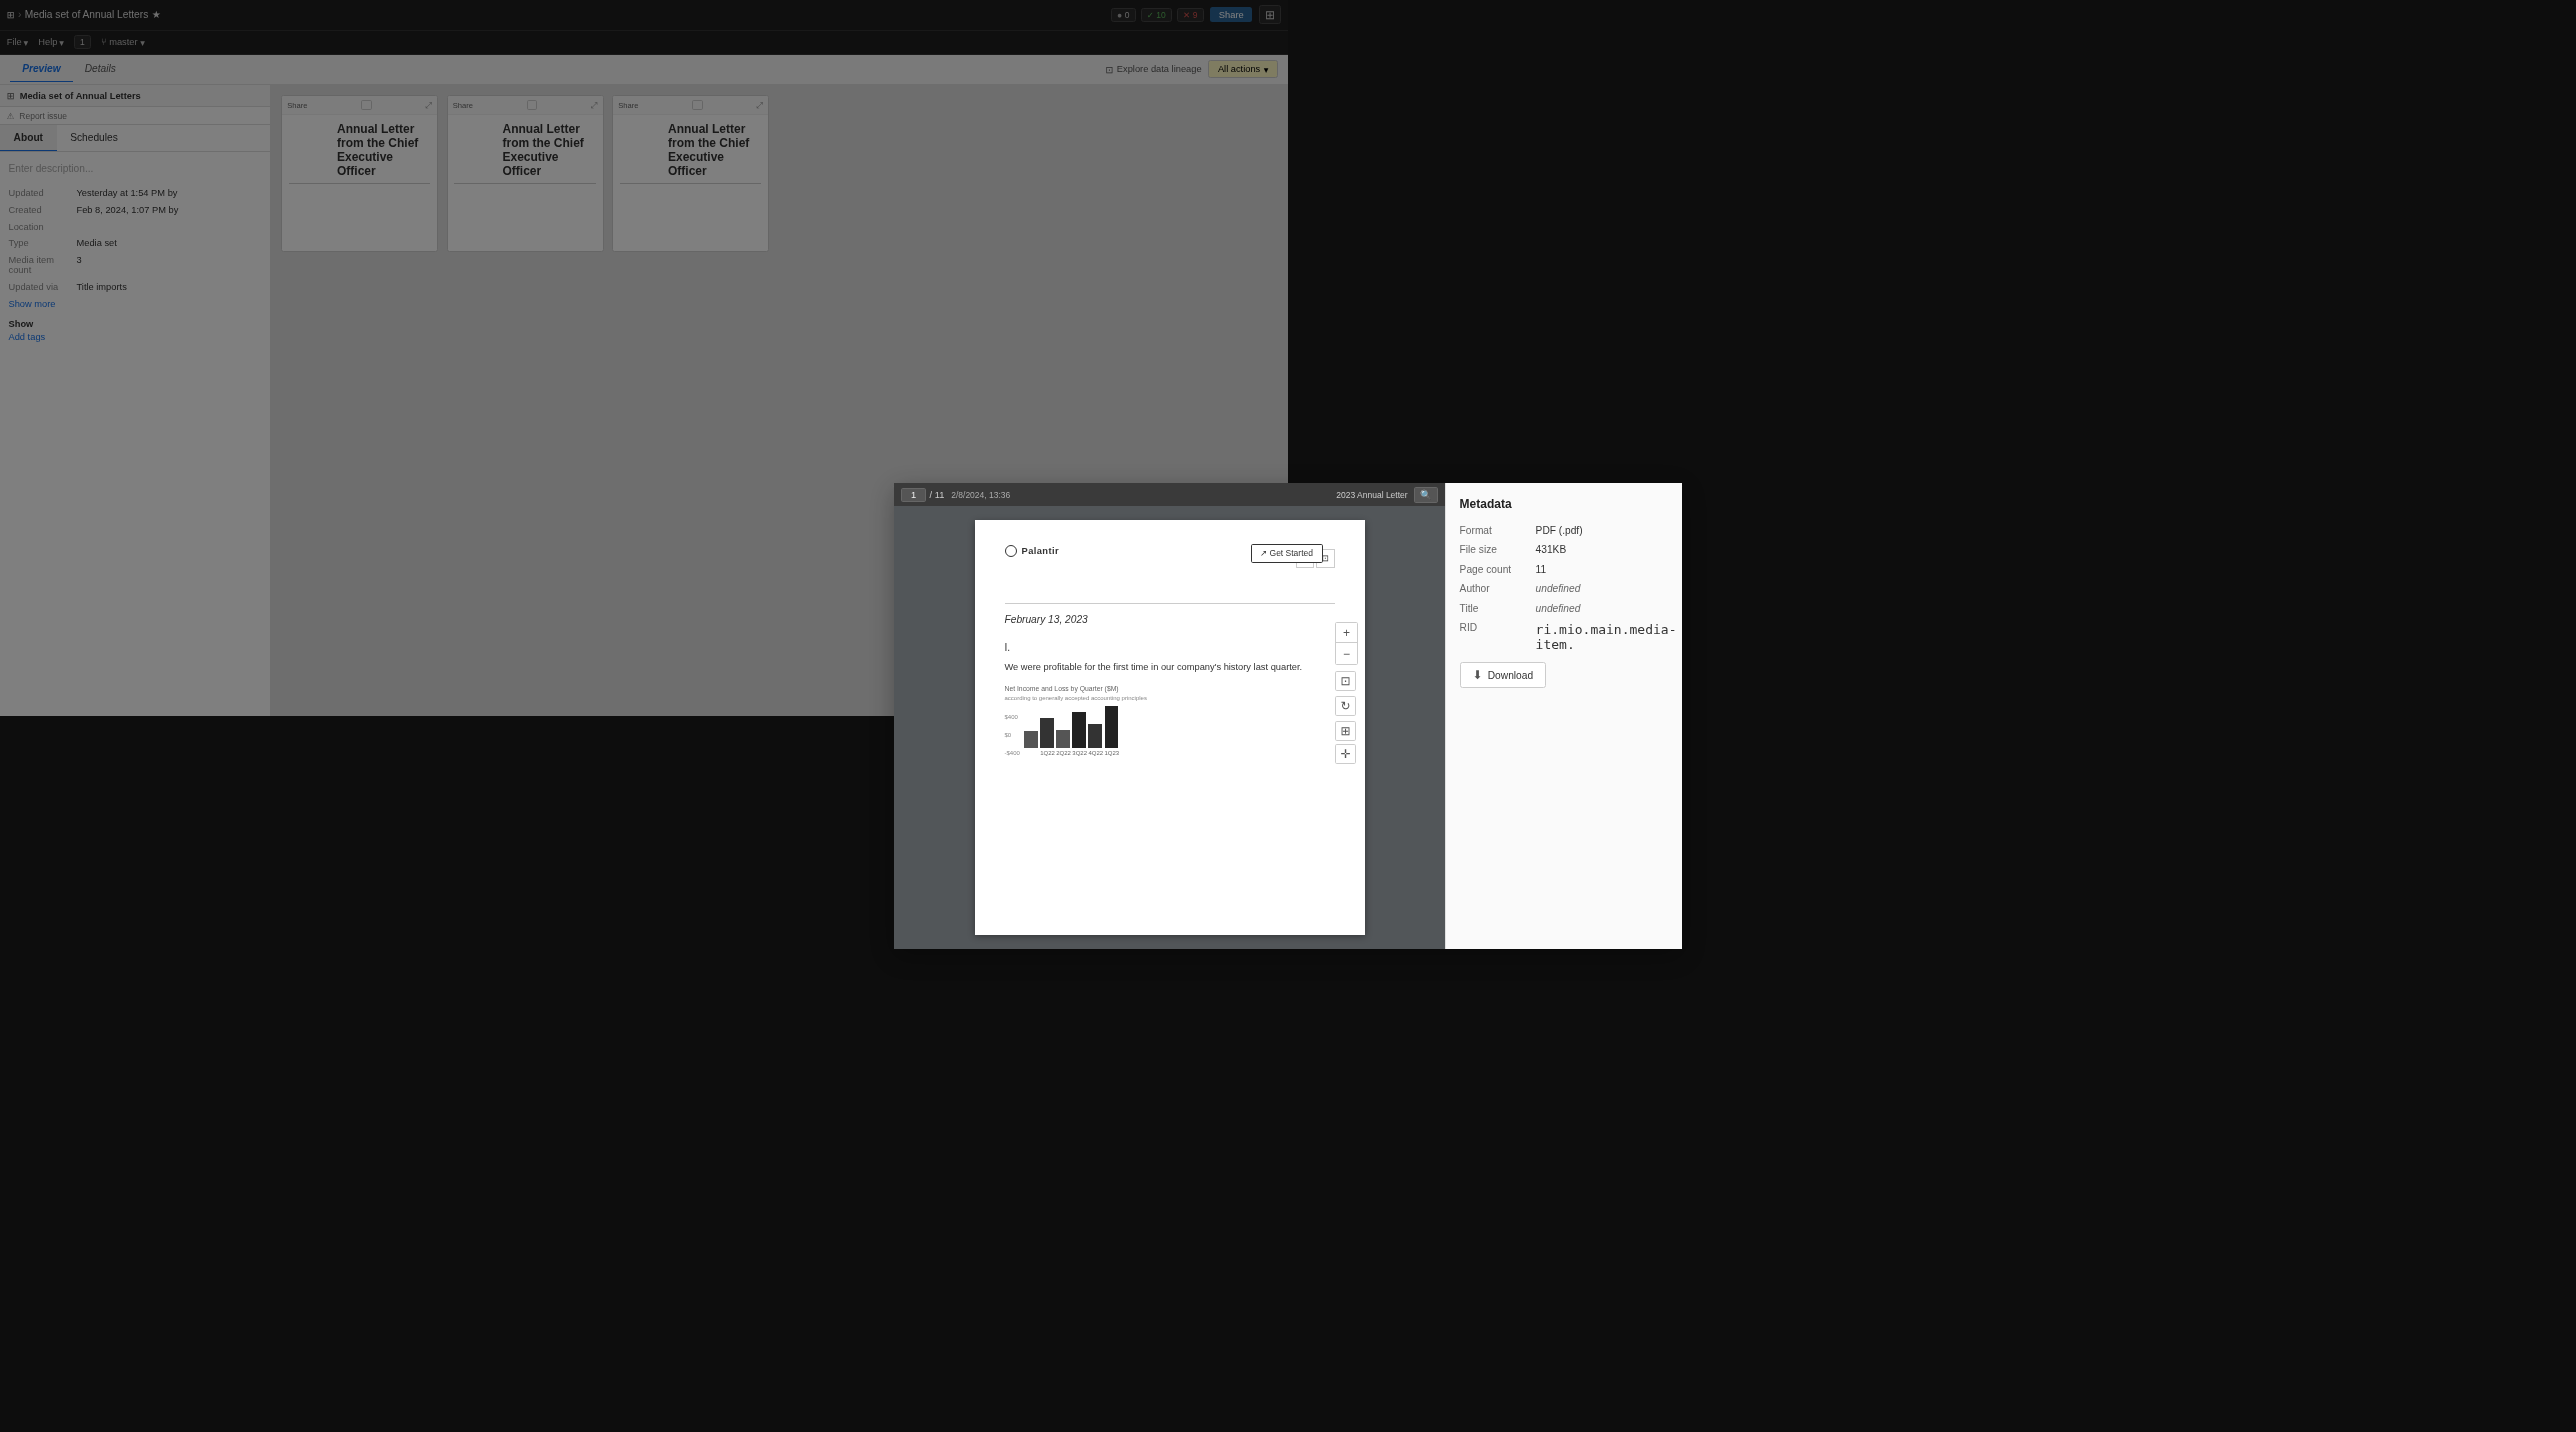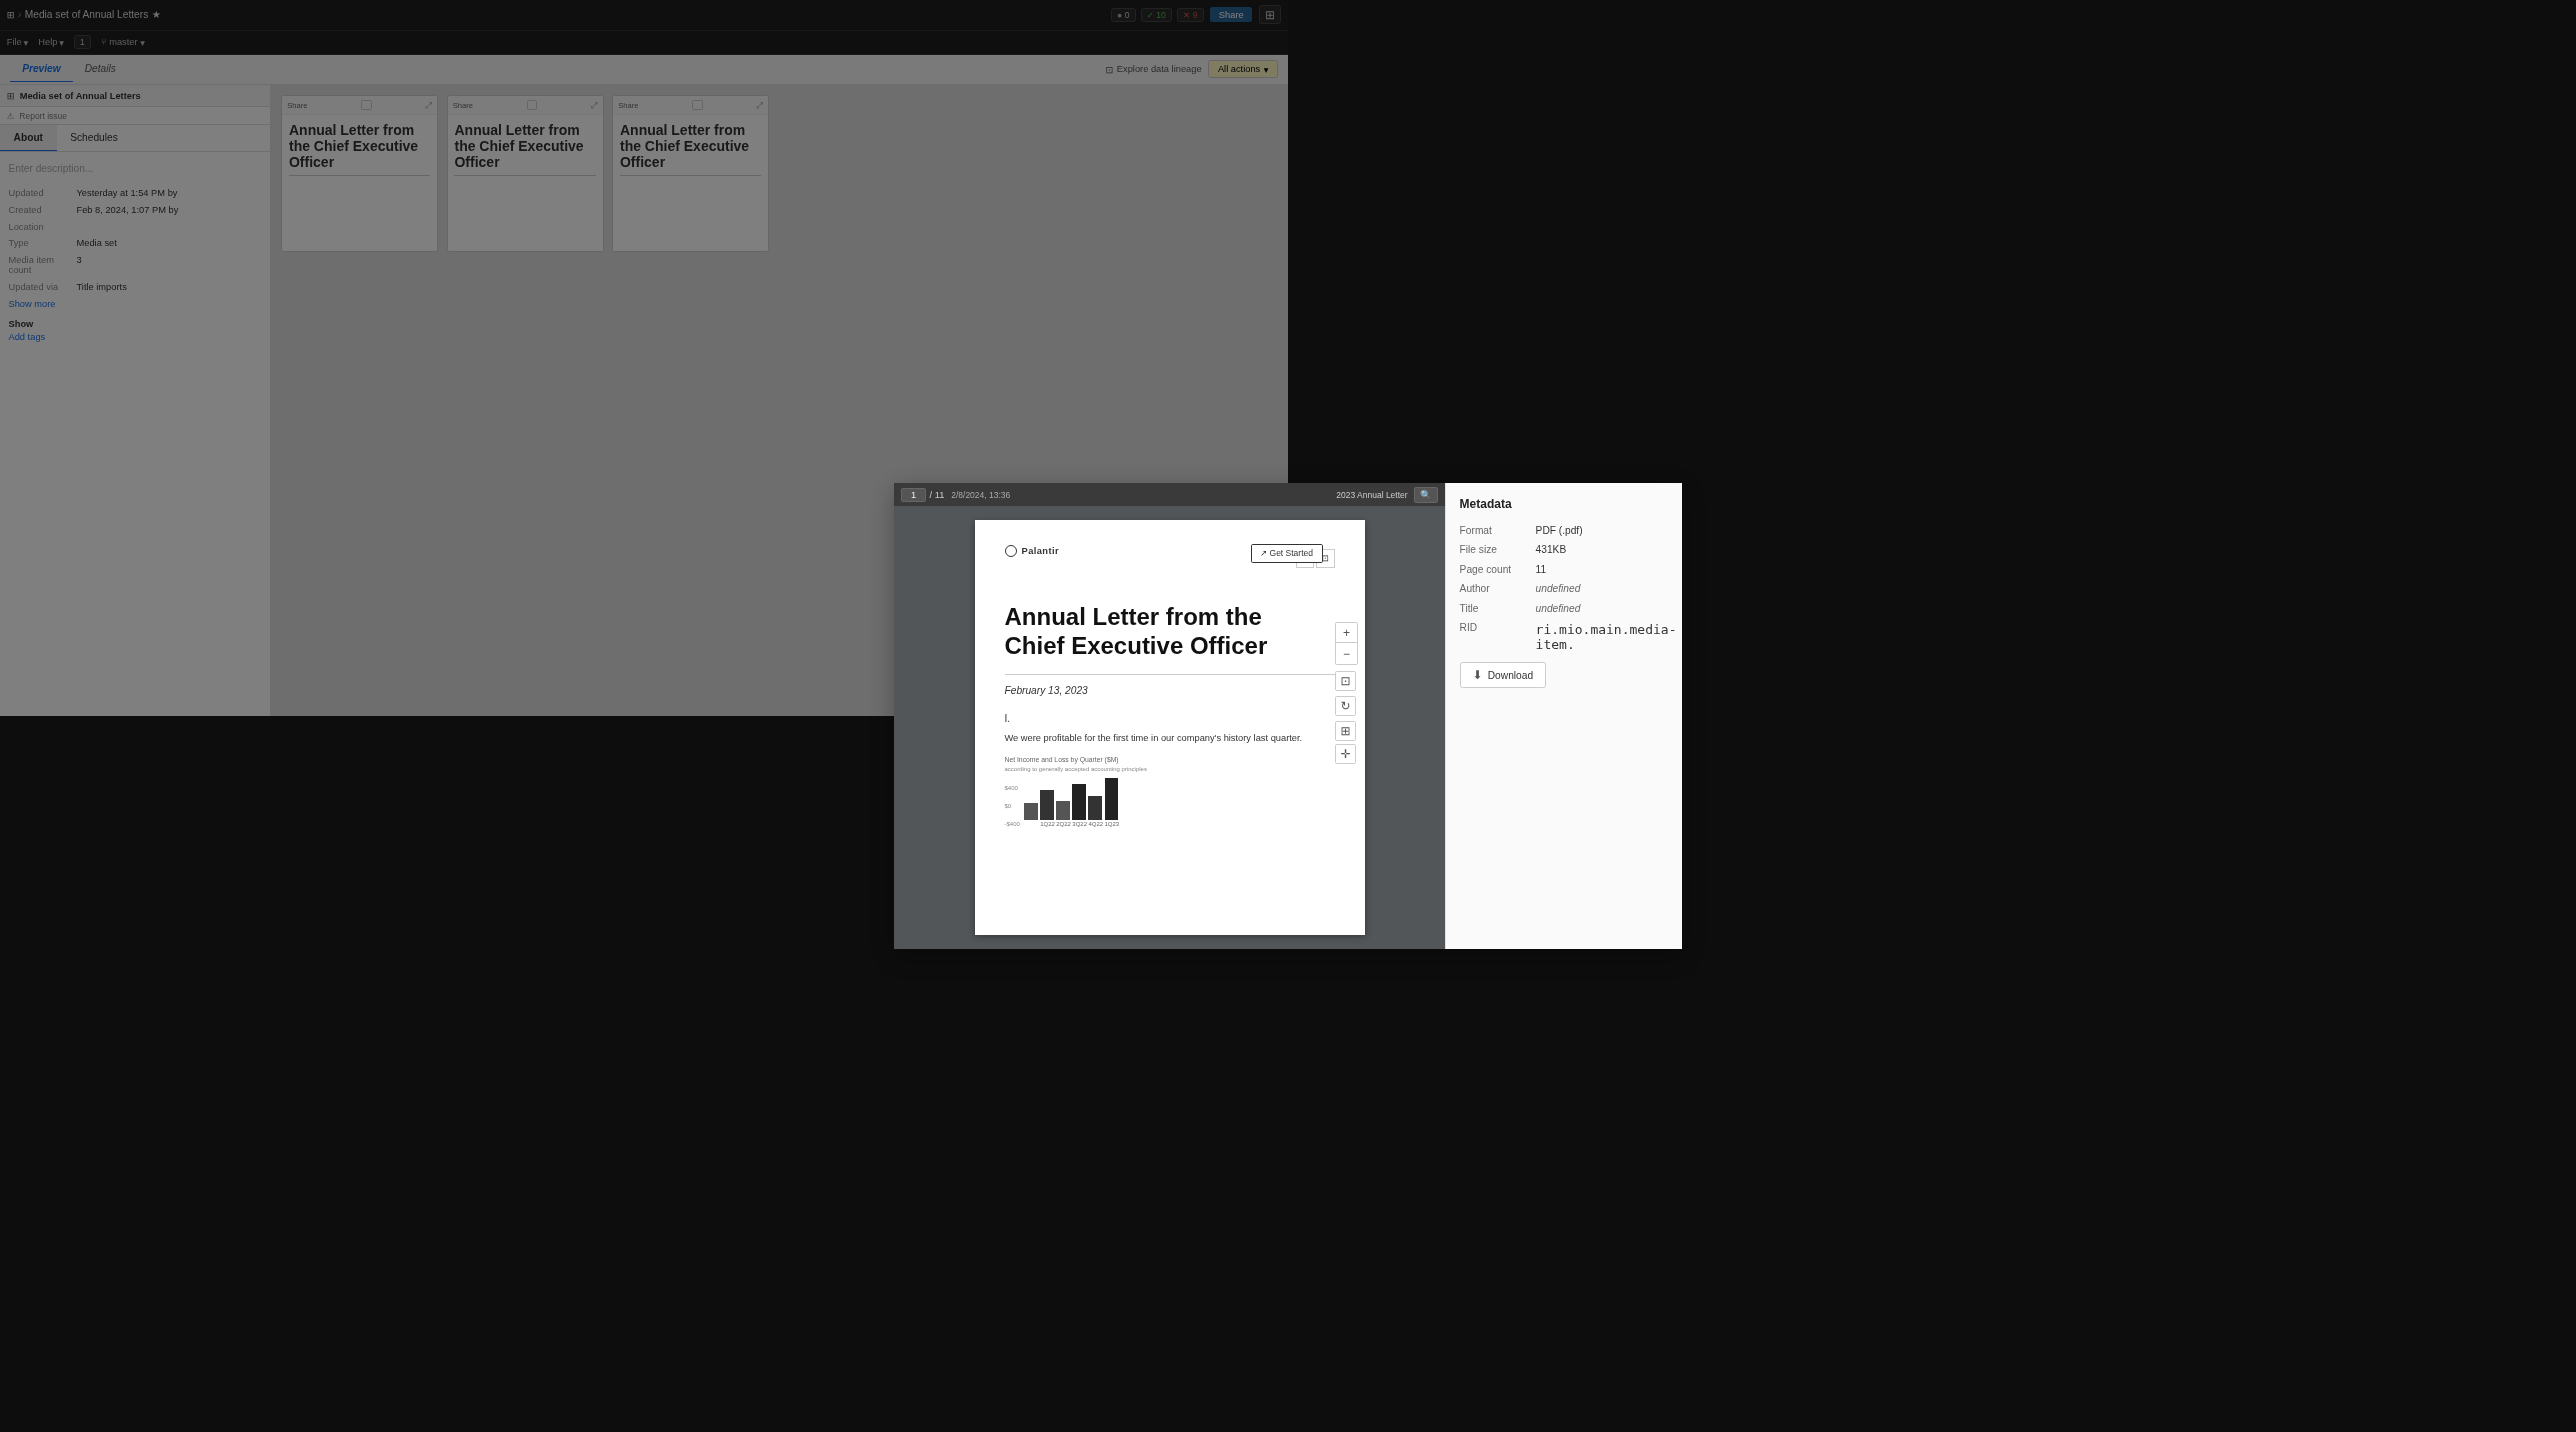--- a/index.html
+++ b/index.html
@@ -49,21 +49,21 @@
     .show-more-link { color: #1a73e8; font-size: 9.3px; cursor: pointer; padding: 3.4px 0; }
     .tags-section { padding: 6.8px 0; }
     .tags-label { font-size: 9.3px; font-weight: 600; color: #333; margin-bottom: 3.4px; }
     .add-tags-link { color: #1a73e8; font-size: 9.3px; cursor: pointer; }
 
     
     .media-area { flex: 1; overflow: auto; padding: 10.2px; background: #ddd; display: flex; gap: 8.5px; flex-wrap: wrap; align-content: flex-start; }
     .media-card { width: 157px; height: 157px; background: #fff; border: 0.8px solid #ccc; border-radius: 2.5px; overflow: hidden; cursor: pointer; position: relative; }
     .media-card-header { background: #f8f8f8; padding: 3.4px 5.1px; font-size: 7.6px; color: #666; border-bottom: 0.8px solid #eee; display: flex; justify-content: space-between; align-items: center; }
     .media-card-body { padding: 6.8px; font-size: 8.5px; color: #333; }
-    .media-card-title { font-size: 14px; font-weight: 600; color: #333; margin-bottom: 3.4px; }
+    .media-card-title { font-size: 12px; font-weight: 600; color: #333; margin-bottom: 3.4px; margin-left: 48px; }
     .media-card-line { height: 0.8px; background: #ccc; margin: 5.1px 0; }
     .card-checkbox { width: 10.2px; height: 10.2px; border: 0.8px solid #ccc; border-radius: 1.7px; }
     .card-expand { color: #888; font-size: 8.5px; cursor: pointer; }
 
     
     .overlay { position: fixed; top: 0; left: 0; width: 100%; height: 100%; background: rgba(0,0,0,0.5); z-index: 100; display: flex; align-items: center; justify-content: center; }
 
     
     .modal { background: #fff; border-radius: 3.4px; width: 788px; max-height: 500px; display: flex; flex-direction: column; box-shadow: 0 6.8px 27px rgba(0,0,0,0.3); position: relative; z-index: 101; }
     .modal-header { display: flex; align-items: center; justify-content: space-between; padding: 8.5px 13.6px; border-bottom: 0.8px solid #e0e0e0; flex-shrink: 0; }
@@ -311,24 +311,20 @@
               </div>
               <div style="display:flex; align-items:center; gap:3.4px;">
                 <button class="get-started-btn">↗ Get Started</button>
                 <div style="display:flex; gap:1.7px;">
                   <div class="pdf-search-icon">🔍</div>
                   <div class="pdf-search-icon">⊡</div>
                 </div>
               </div>
             </div>
 
-            <div class="pdf-doc-title-text">
-              <span>Annual Letter from the</span><br>
-              <span>Chief Executive Officer</span>
-            </div>
 
             <div class="pdf-divider"></div>
 
             <div class="pdf-date">February 13, 2023</div>
 
             <div class="pdf-section-num">I.</div>
 
             <div class="pdf-body-text">We were profitable for the first time in our company's history last quarter.</div>
 
             <div class="chart-area">

